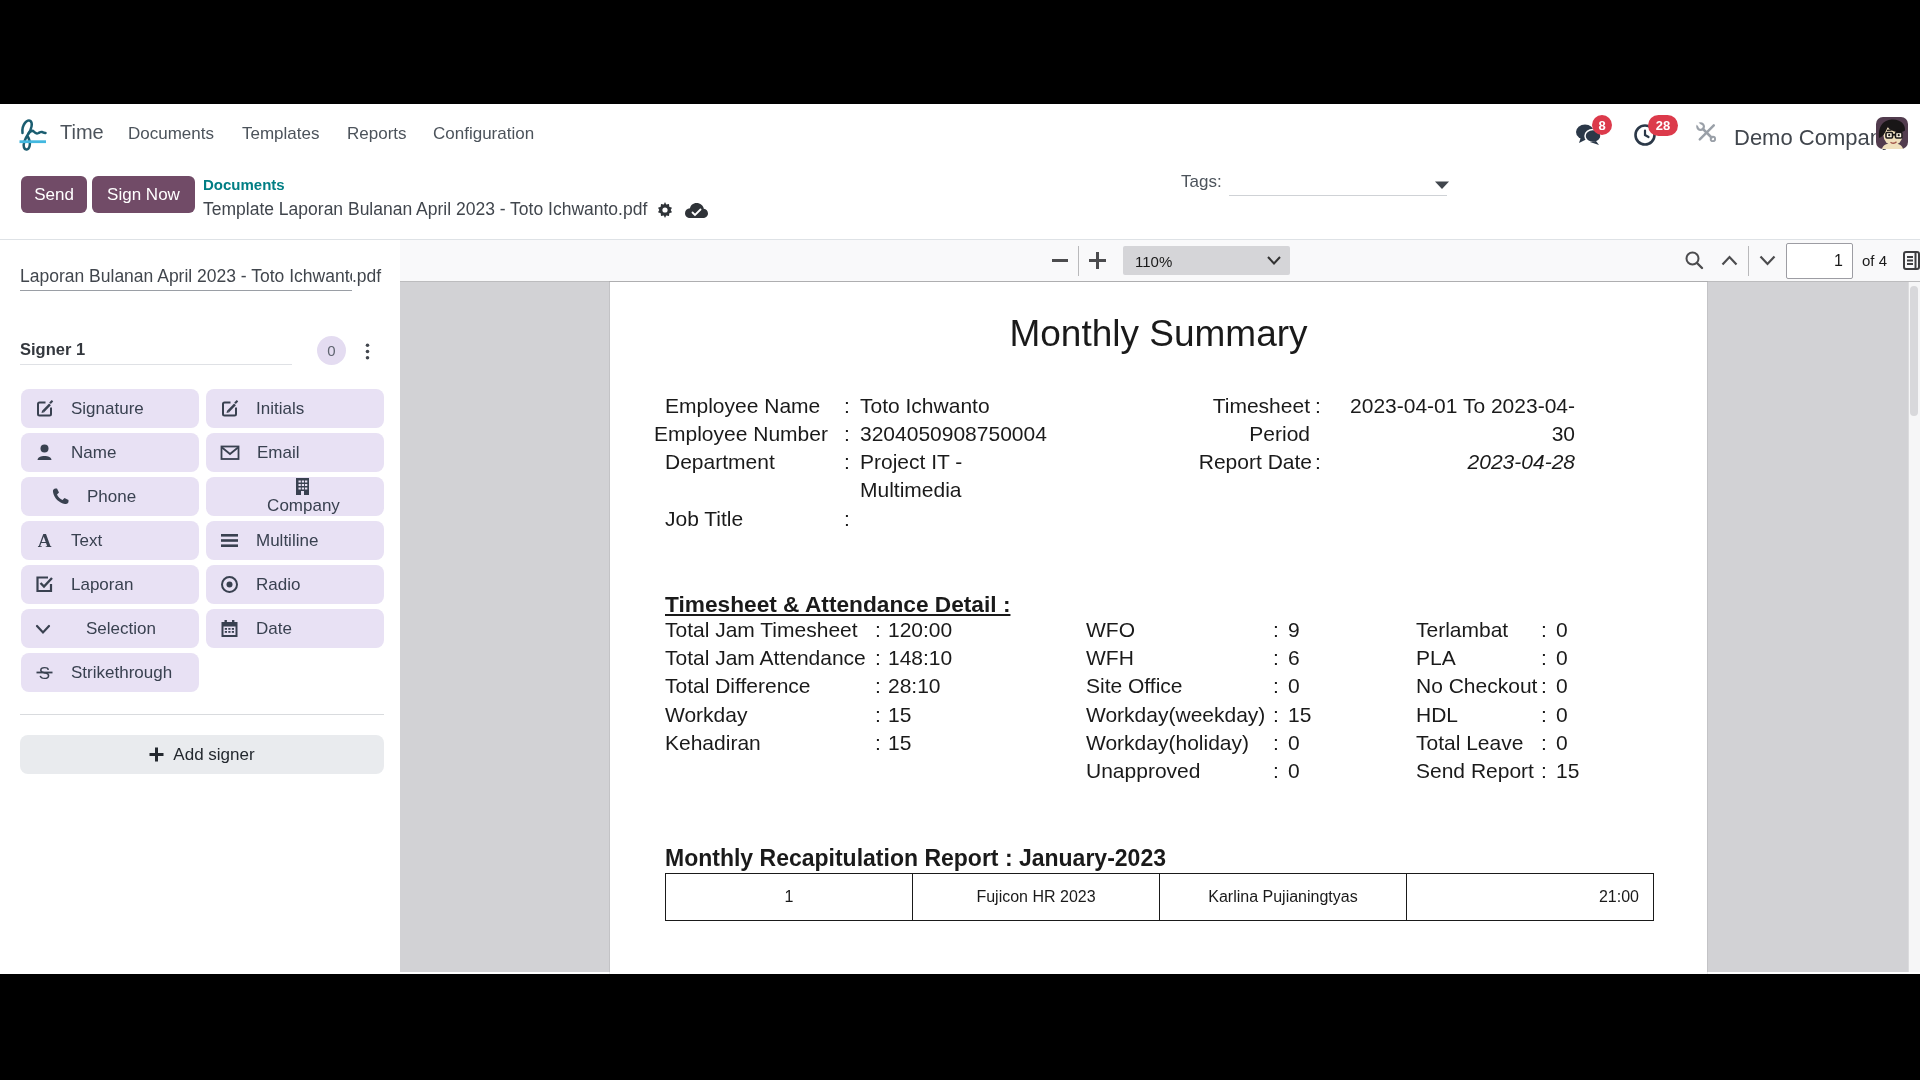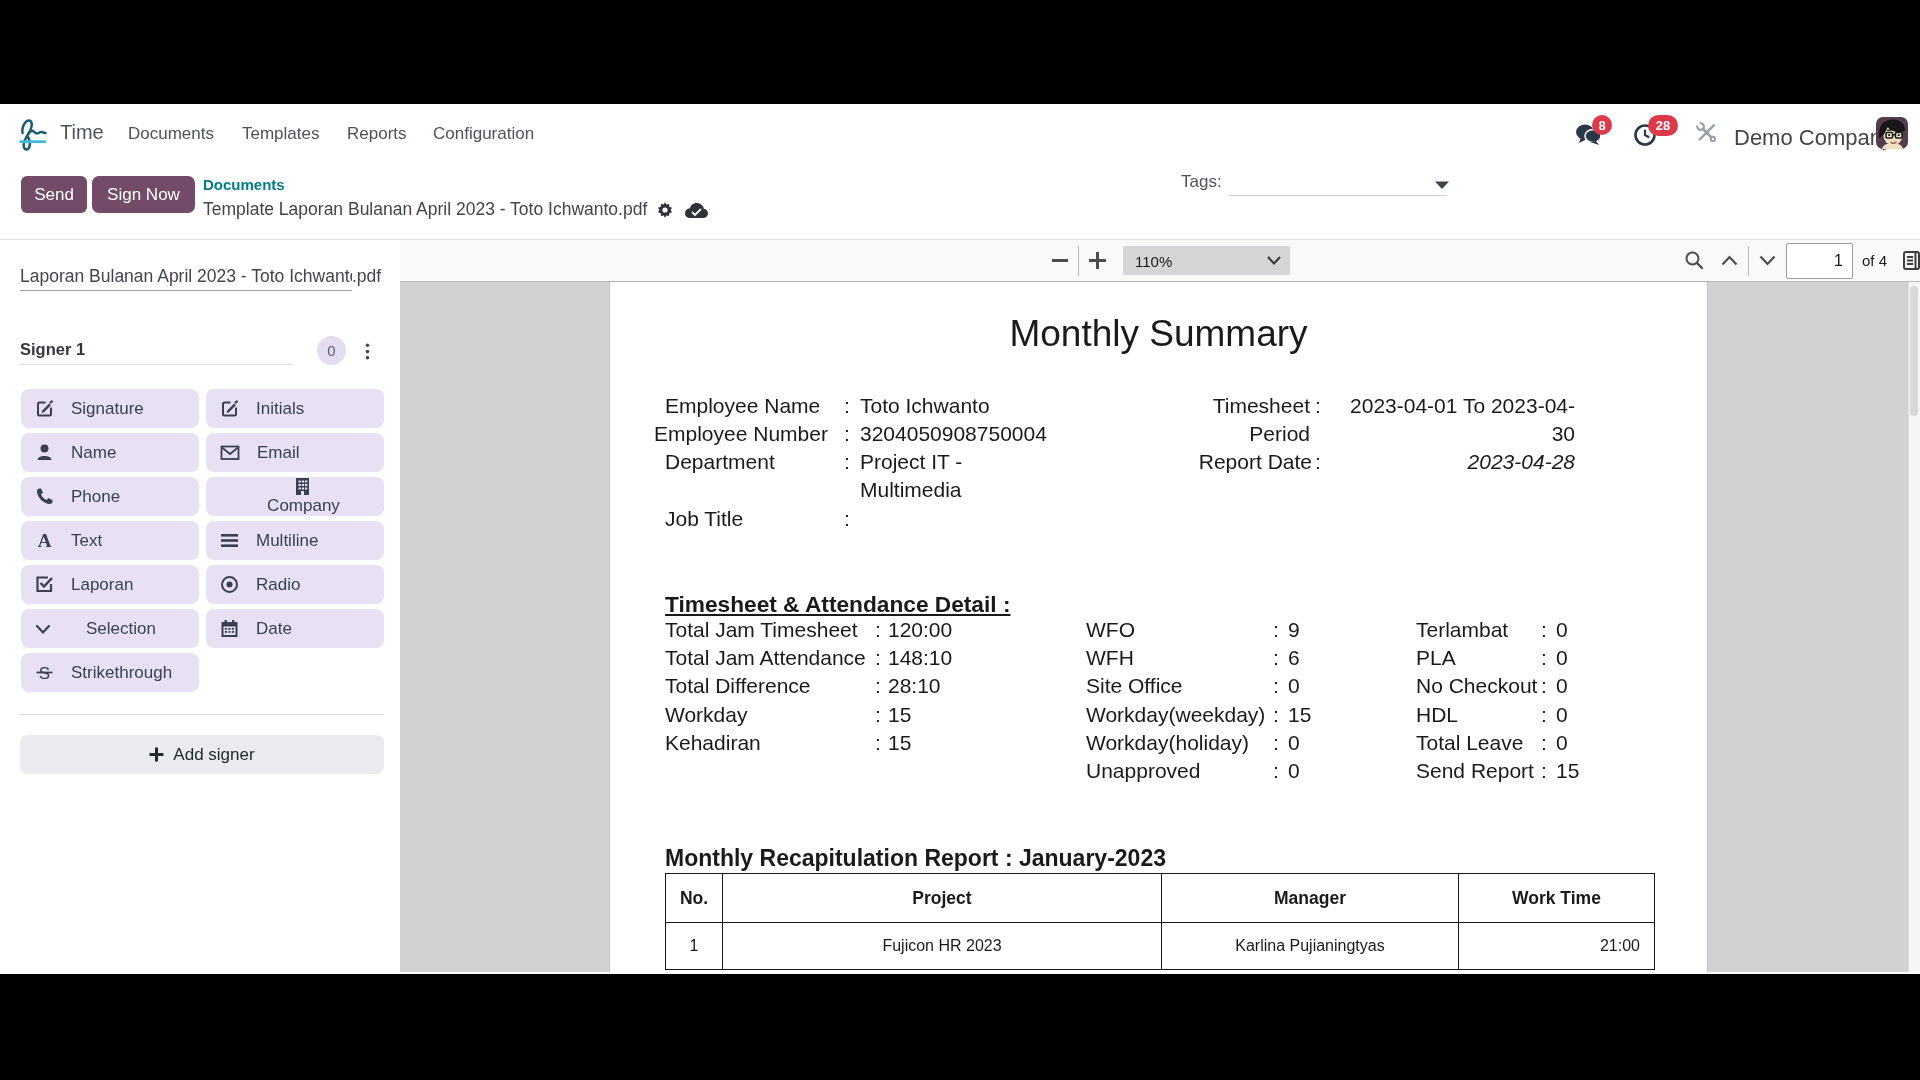--- a/index.html
+++ b/index.html
@@ -85,21 +85,21 @@
     <rect x="19.5" y="15.5" width="6.5" height="5.5" rx="1" fill="#fbf4e2" stroke="#191617" stroke-width="1.6"></rect>
     <line x1="16.5" y1="17.8" x2="19.5" y2="17.8" stroke="#191617" stroke-width="1.6"></line>
     <path d="M11 13.4 L15.5 13" stroke="#191617" stroke-width="1.4"></path>
     <path d="M20.5 13 L25 13.4" stroke="#191617" stroke-width="1.4"></path>
     <circle cx="13.2" cy="18.2" r="1.1" fill="#191617"></circle>
     <circle cx="22.7" cy="18.2" r="1.1" fill="#191617"></circle>
     <path d="M14.5 25.2 C16.5 26.6, 19 26.4, 20.5 24.8" stroke="#a3574b" stroke-width="1.3" fill="none"></path>
   </svg>
 
   <div class="abs btn-prim" style="left:21px; top:176px; width:66px; height:37px;">Send</div>
-  <div class="abs btn-prim" style="left:92px; top:176px; width:103px; height:37px;border-radius:7px;">Sign Now</div>
+  <div class="abs btn-prim" style="left:92px; top:176px; width:103px; height:37px;">Sign Now</div>
   <div class="abs crumb1">Documents</div>
   <div class="abs crumb2">Template Laporan Bulanan April 2023 - Toto Ichwanto.pdf</div>
   <svg class="abs" style="left:656px; top:201px;" width="18" height="18" viewBox="0 0 18 18">
     <path d="M9 1 L10.2 3.5 L13 3 L13.3 5.8 L16 6.8 L14.7 9 L16 11.2 L13.3 12.2 L13 15 L10.2 14.5 L9 17 L7.8 14.5 L5 15 L4.7 12.2 L2 11.2 L3.3 9 L2 6.8 L4.7 5.8 L5 3 L7.8 3.5 Z" fill="#2f3338"></path>
     <circle cx="9" cy="9" r="2.6" fill="#fff"></circle>
   </svg>
   <svg class="abs" style="left:684px; top:201px;" width="25" height="18" viewBox="0 0 25 18">
     <path d="M12.5 2 C9 2, 6.5 4.5, 6 7.2 C3 7.5, 1 9.5, 1 12.2 C1 15, 3.2 17, 6.2 17 L18.8 17 C21.8 17, 24 15, 24 12.4 C24 10, 22.3 8.2, 19.8 7.8 C19.3 4.5, 16.3 2, 12.5 2 Z" fill="#2f3338"></path>
     <path d="M8.5 11.5 L11 14 L16.5 8.5" stroke="#fff" stroke-width="1.8" fill="none" stroke-linecap="round"></path>
   </svg>
@@ -148,21 +148,21 @@
     </svg>
     <span class="lb1">Name</span>
   </div>
   <div class="abs fbtn" style="left:206px; top:433px;">
     <svg width="20" height="19" viewBox="0 0 20 19">
       <rect x="1.5" y="3.5" width="17" height="12.5" fill="none" stroke="#394150" stroke-width="1.8"></rect>
       <path d="M2 4.5 L10 11 L18 4.5" fill="none" stroke="#394150" stroke-width="1.8"></path>
     </svg>
     <span class="lb1">Email</span>
   </div>
-  <div class="abs fbtn" style="left:21px; top:477px;">
+  <div class="abs fbtn" style="left:21px; top:477px;padding-left:16px;">
     <svg width="19" height="19" viewBox="0 0 19 19">
       <path d="M4.5 1.5 C3 1.5, 1.5 3, 2 5 C3 11, 8 16, 14 17 C16 17.5, 17.5 16, 17.5 14.5 L17.5 13 L13.5 11 L11.5 13 C9 12, 7 10, 6 7.5 L8 5.5 L6 1.5 Z" fill="#394150"></path>
     </svg>
     <span class="lb1">Phone</span>
   </div>
   <div class="abs fbtn" style="left:206px; top:477px;flex-direction:column;">
     <svg width="17" height="19" viewBox="0 0 17 19">
       <rect x="2" y="1" width="13" height="17" fill="#394150"></rect>
       <rect x="4.5" y="3.5" width="2.3" height="2" fill="#e8e1f4"></rect>
       <rect x="7.8" y="3.5" width="2.3" height="2" fill="#e8e1f4"></rect>
@@ -347,26 +347,20 @@
   <div class="d" style="left:1556px; top:704px;">0</div>
   <div class="d" style="left:1416px; top:732px;">Total Leave</div>
   <div class="d" style="left:1541px; top:732px;">:</div>
   <div class="d" style="left:1556px; top:732px;">0</div>
   <div class="d" style="left:1416px; top:760px;">Send Report</div>
   <div class="d" style="left:1541px; top:760px;">:</div>
   <div class="d" style="left:1556px; top:760px;">15</div>
   <div class="d db" style="left:665px; top:847px; font-size:23px;">Monthly Recapitulation Report : January-2023</div>
   <table class="rep">
     <tbody>
-      <tr style="height:49px;">
-        <th style="width:57px;">No.</th>
-        <th style="width:439px;">Project</th>
-        <th style="width:297px;">Manager</th>
-        <th style="width:196px;">Work Time</th>
-      </tr>
     <tr style="height:47px;">
         <td>1</td>
         <td>Fujicon HR 2023</td>
         <td>Karlina Pujianingtyas</td>
         <td style="text-align:right; padding-right:14px;">21:00</td>
       </tr>
   </tbody>
   </table>
 
 </body></html>

